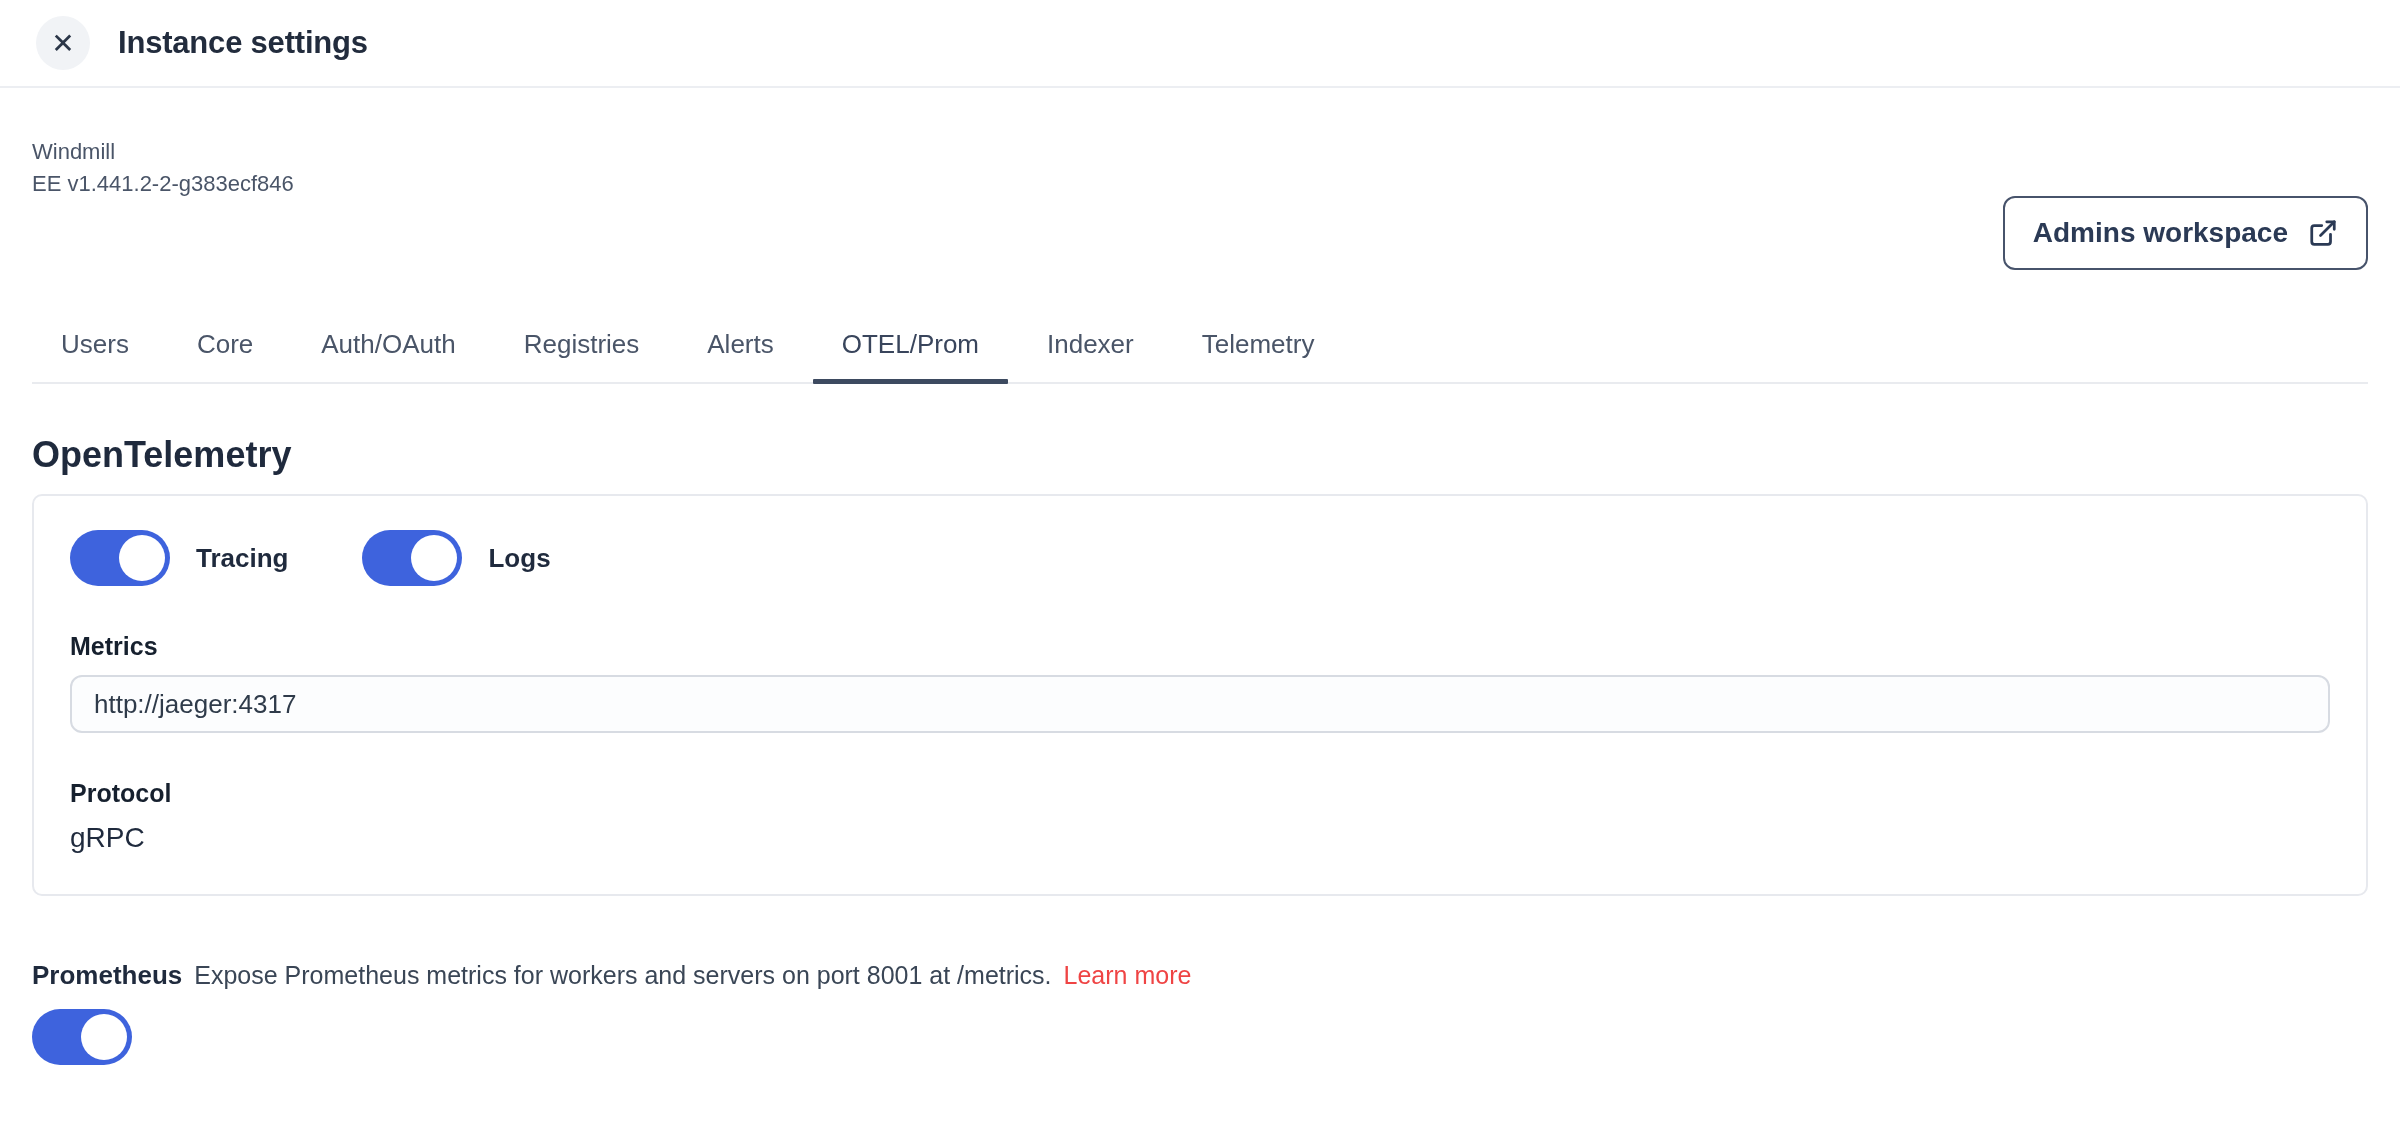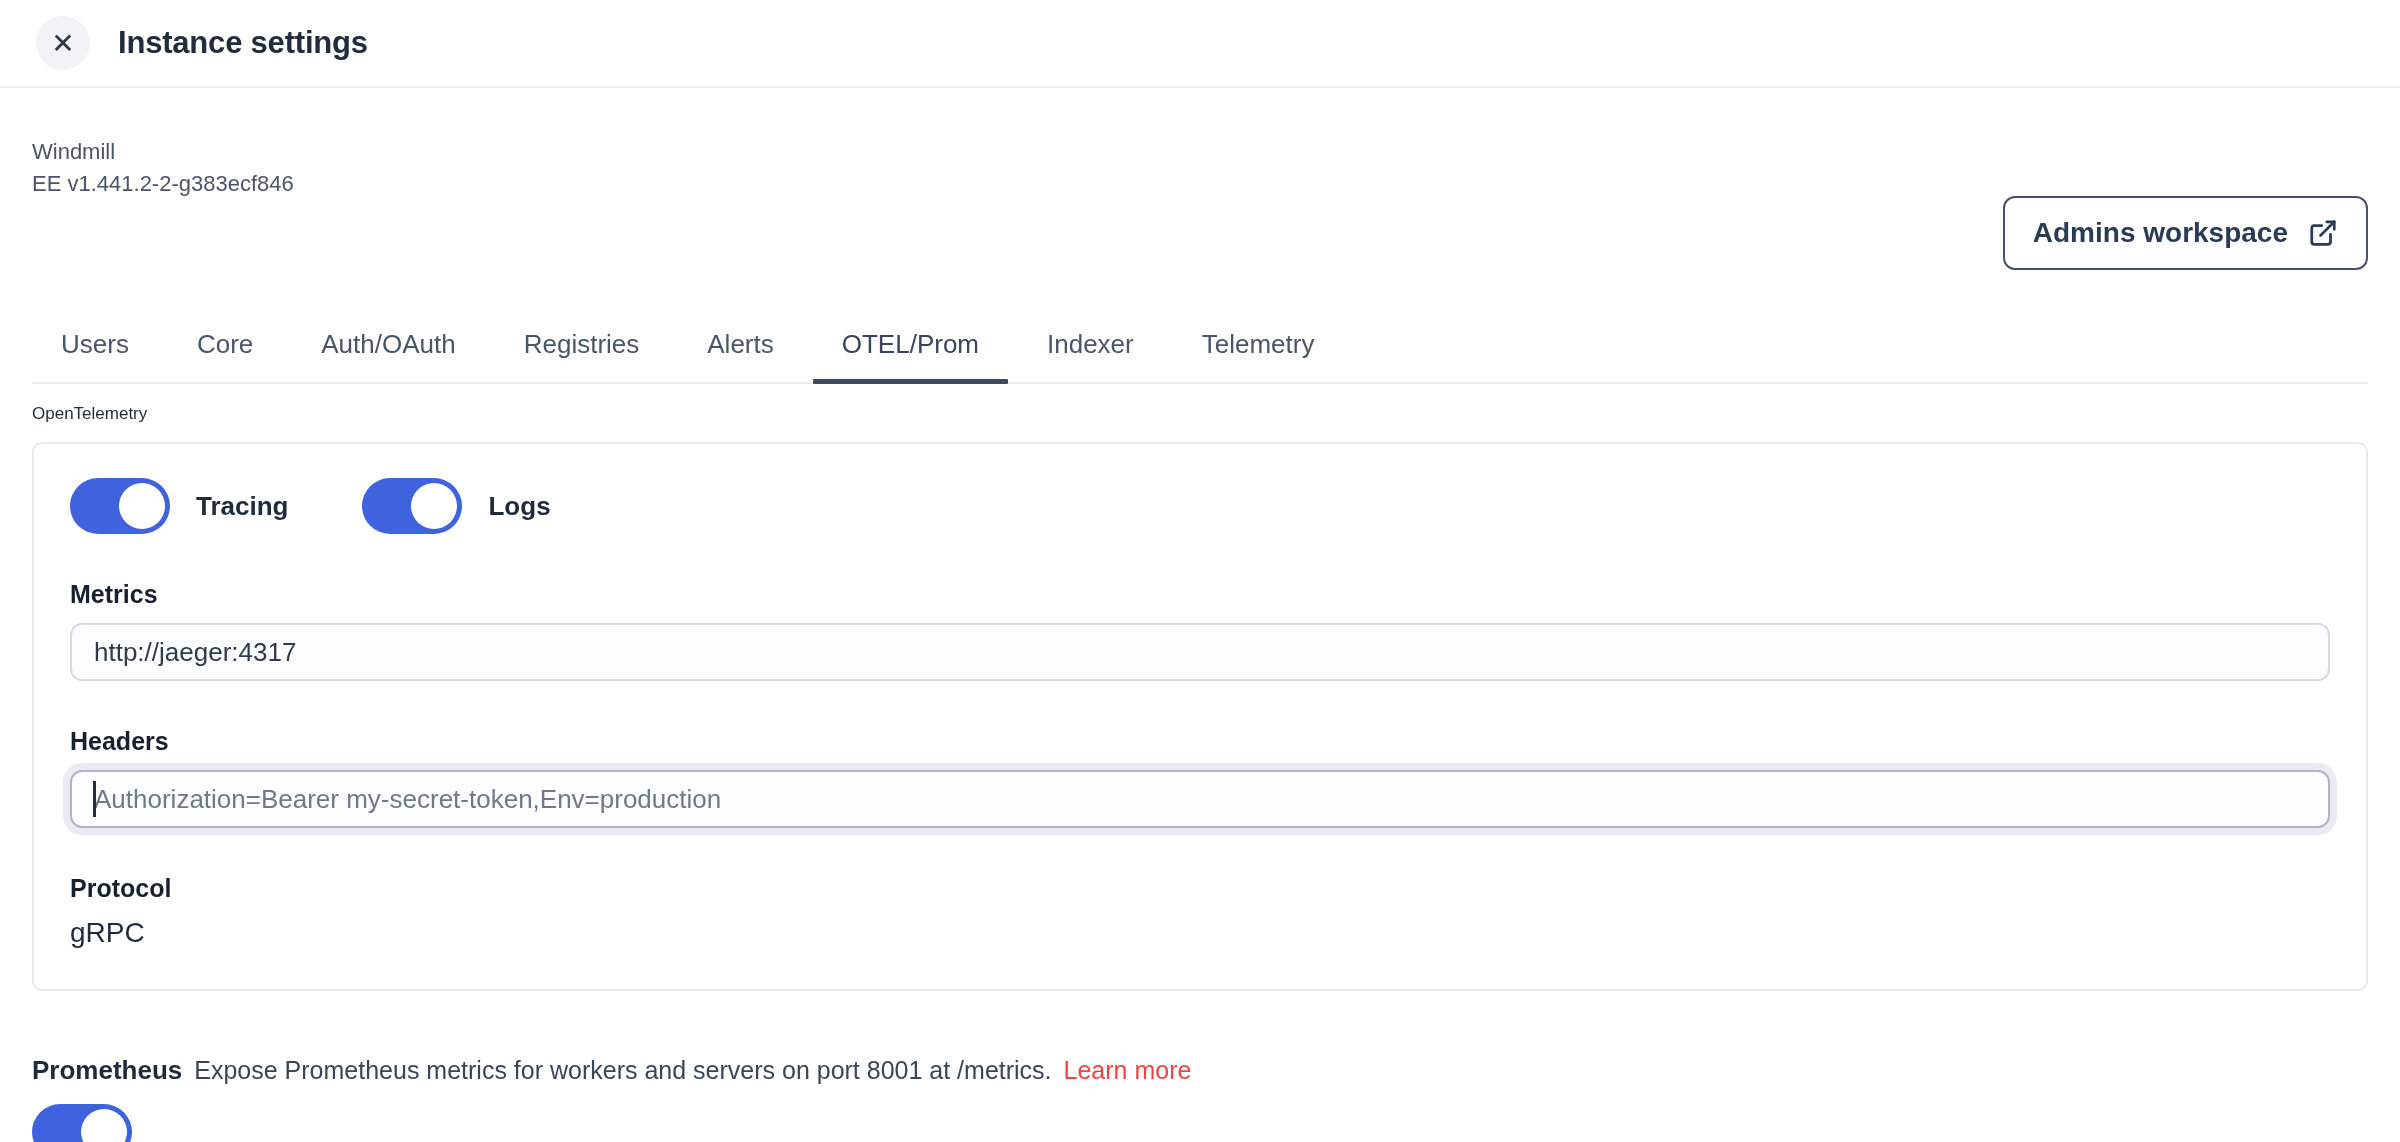--- a/index.html
+++ b/index.html
@@ -67,22 +67,22 @@
   }
   .tab.active { color: #39455c; }
   .tab.active::after {
     content: ""; position: absolute; left: 0; right: 0; bottom: -2px;
     height: 5px; background: #3d4a60; border-radius: 1px;
   }
 
   
   .main { padding: 0 32px; }
   .section-heading {
-    margin-top: 20px;
-    font-size: 17px; font-weight: 400; color: #1f2a3d;
+    margin-top: 50px;
+    font-size: 36px; font-weight: 700; color: #1f2a3d;
   }
 
   .otel-panel {
     margin-top: 18px;
     border: 2px solid #e7e9ee; border-radius: 10px;
     padding: 34px 36px 40px 36px;
   }
 
   
   .toggle-row { display: flex; align-items: center; gap: 74px; }
@@ -196,27 +196,20 @@
       </div>
     </div>
 
     <div class="field">
       <div class="field-label">Metrics</div>
       <div class="input-wrap">
         <input class="text-input" type="text" value="http://jaeger:4317" style="">
       </div>
     </div>
 
-    <div class="field">
-      <div class="field-label">Headers</div>
-      <div class="input-wrap">
-        <input class="text-input focused" type="text" placeholder="Authorization=Bearer my-secret-token,Env=production" style="">
-        <div class="caret"></div>
-      </div>
-    </div>
 
     <div class="field">
       <div class="field-label">Protocol</div>
       <div class="protocol-value">gRPC</div>
     </div>
 
   </div>
 
   <div class="prometheus">
     <div class="prom-line">

